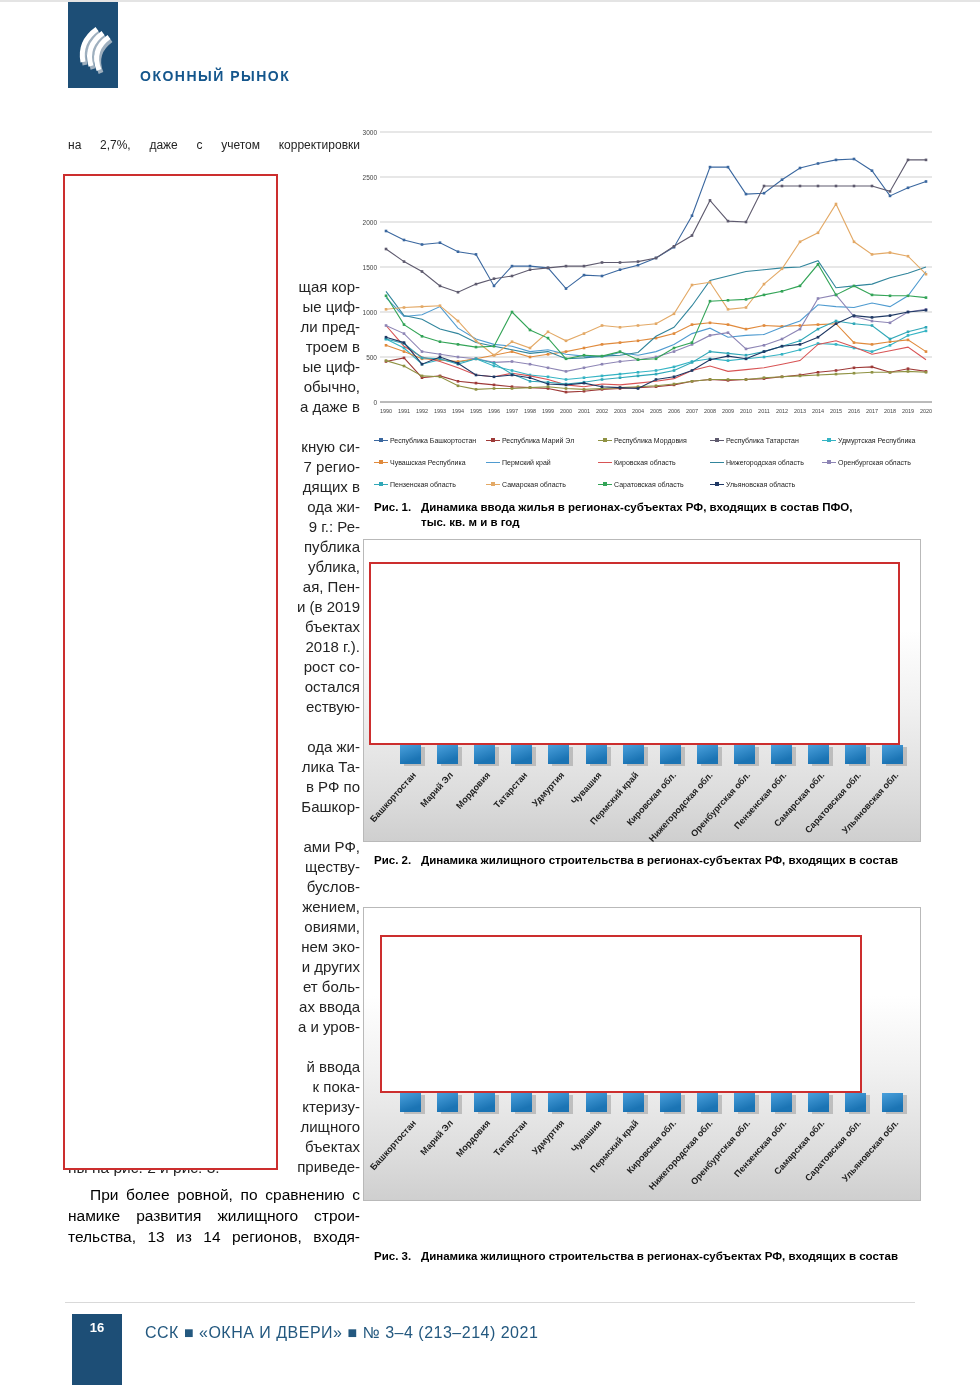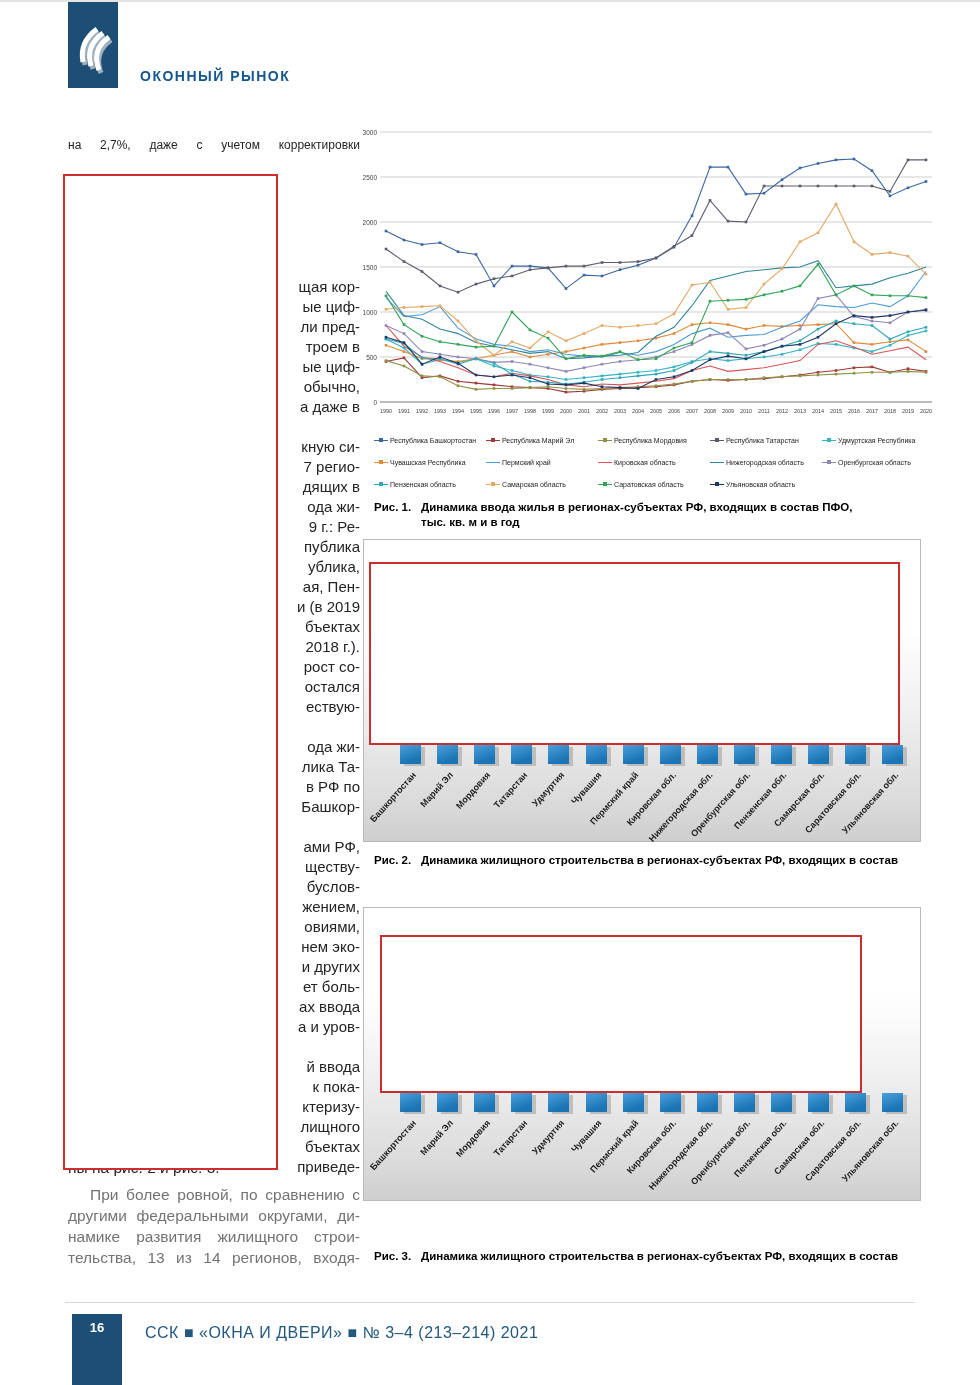--- a/index.html
+++ b/index.html
@@ -5,21 +5,21 @@
   html,body{margin:0;padding:0;background:#f2f2f2;}
   #page{position:relative;width:980px;height:1385px;background:#fff;overflow:hidden;
         font-family:"Liberation Sans",sans-serif;color:#222;border-top:2px solid #e4e4e4;}
   
   #logo{position:absolute;left:68px;top:0;width:50px;height:86px;background:#1d4e76;}
   #section-title{position:absolute;left:140px;top:66px;font-size:14px;font-weight:bold;
         letter-spacing:1.5px;color:#14568c;}
   
   .textline{width:292px;text-align:justify;text-align-last:justify;}
   #intro{position:absolute;left:68px;top:134px;width:292px;font-size:12px;line-height:19px;color:#242424;}
-  #closing{position:absolute;left:68px;top:1182px;width:292px;font-size:15.5px;line-height:21px;color:#737373;}
+  #closing{position:absolute;left:68px;top:1182px;width:292px;font-size:15.5px;line-height:21px;color:#000000;}
   #closing .first{text-indent:22px;}
   #overlap-line{position:absolute;left:68px;top:1157px;font-size:15.5px;color:#242424;z-index:1;}
   #fragments{position:absolute;left:280px;top:275px;width:80px;text-align:right;
         font-size:15px;line-height:20px;color:#242424;}
   .frag-line{height:20px;white-space:nowrap;}
   
   .overlay{position:absolute;background:#fff;border:2px solid #cc2e2e;box-sizing:border-box;z-index:4;}
   #overlay-text{left:63px;top:172px;width:215px;height:996px;}
   
   #line-chart{position:absolute;left:356px;top:124px;}
@@ -120,21 +120,20 @@
       <div class="frag-line">бъектах</div>
       <div class="frag-line">приведе-</div>
     </div>
 
   <div id="overlap-line">ны на рис. 2 и рис. 3.</div>
 
   <div id="overlay-text" class="overlay"></div>
 
   <div id="closing">
     <div class="textline first">При более ровной, по сравнению с</div>
-    <div class="textline">другими федеральными округами, ди-</div>
     <div class="textline">намике развития жилищного строи-</div>
     <div class="textline">тельства, 13 из 14 регионов, входя-</div>
   </div>
 
   <svg id="line-chart" width="580" height="292">
       <line x1="24" y1="276" x2="576" y2="276" stroke="#777" stroke-width="1"></line>
       <text x="21" y="278.5" text-anchor="end" font-size="6.5" fill="#444">0</text>
       <line x1="24" y1="231" x2="576" y2="231" stroke="#cfcfcf" stroke-width="1"></line>
       <text x="21" y="233.5" text-anchor="end" font-size="6.5" fill="#444">500</text>
       <line x1="24" y1="186" x2="576" y2="186" stroke="#cfcfcf" stroke-width="1"></line>

